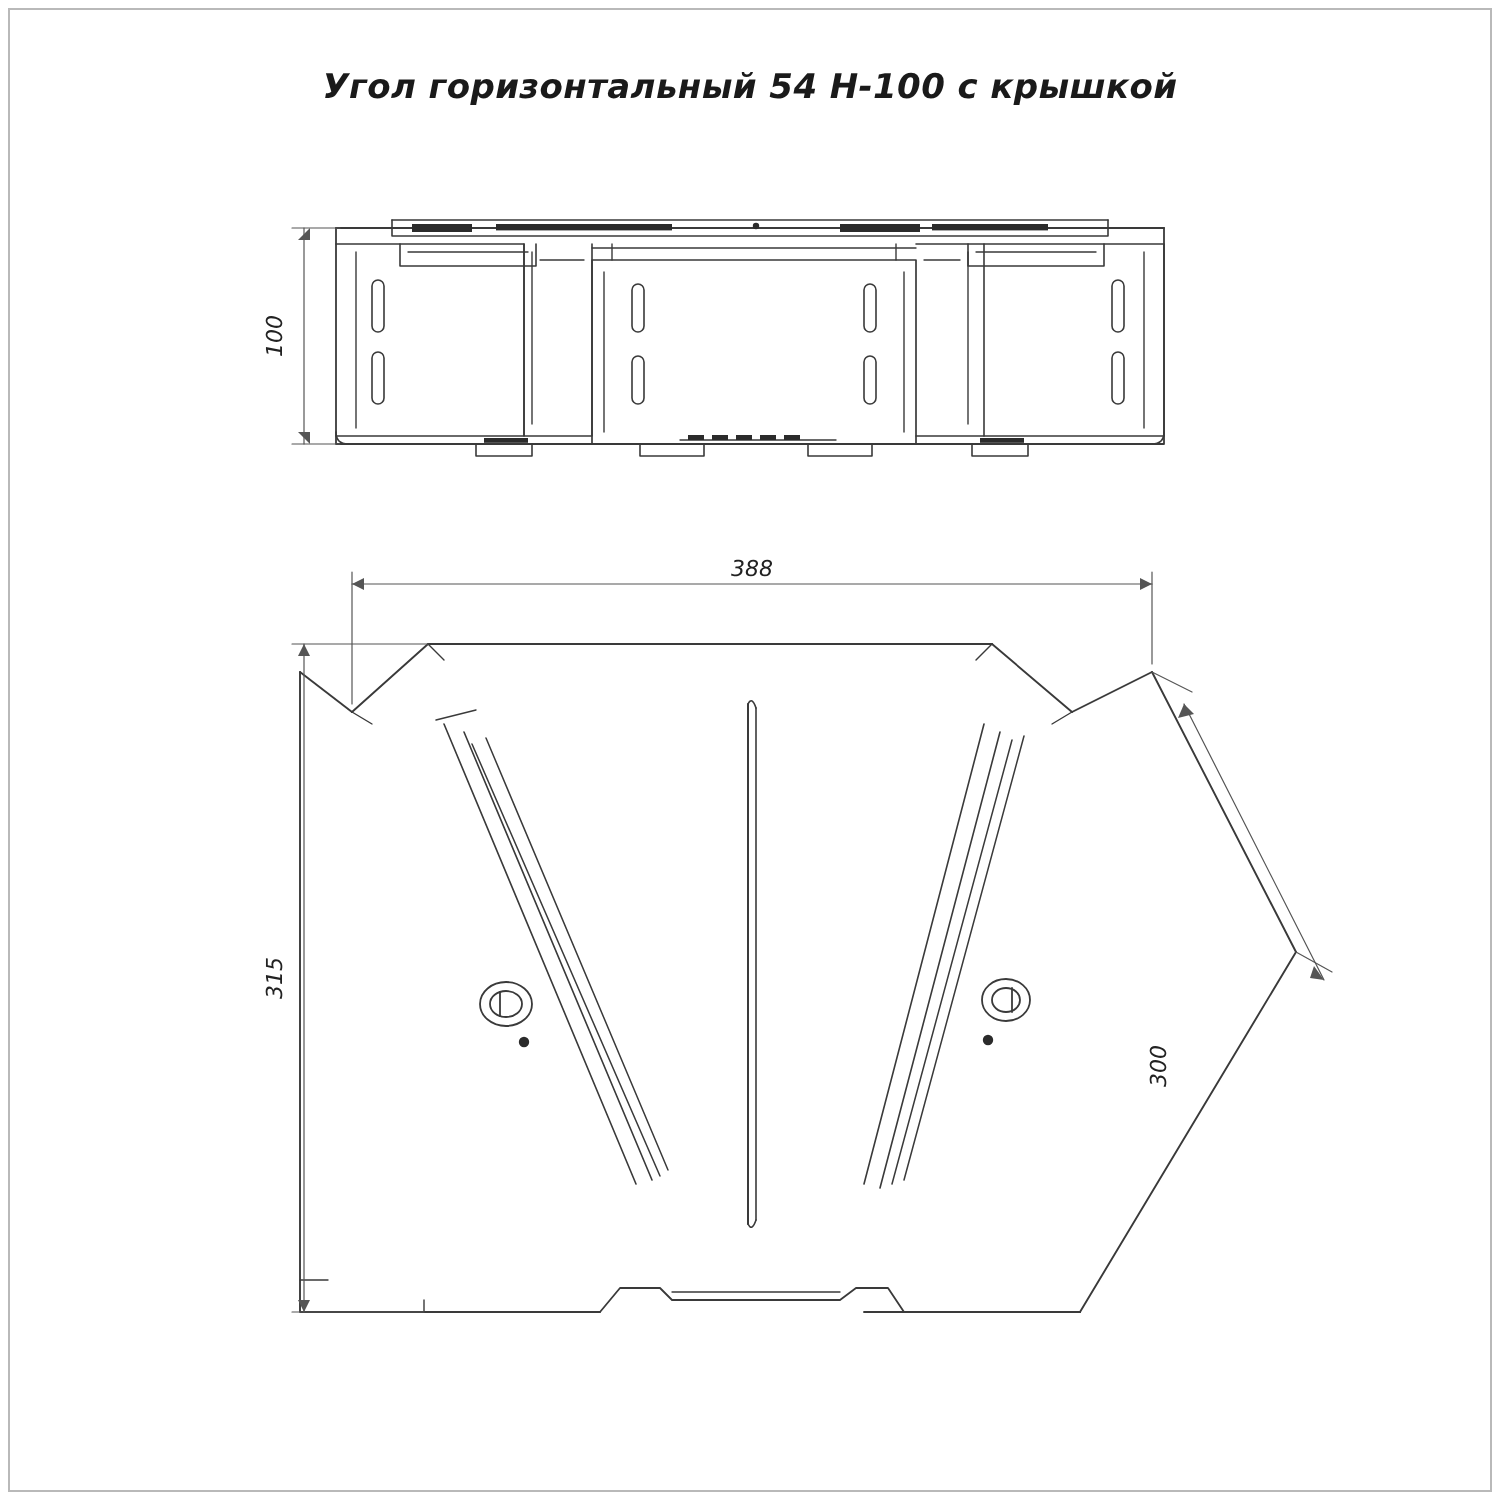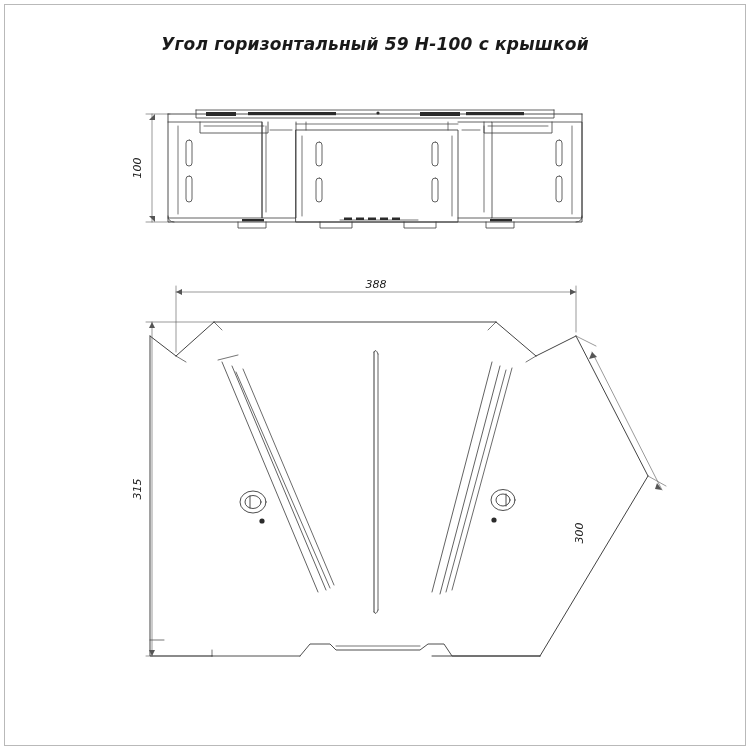--- a/index.html
+++ b/index.html
@@ -50,21 +50,21 @@
     fill: #222222;
   }
 </style>
 </head>
 <body>
 
 <div id="page">
 
   <div id="frame"></div>
 
-  <div id="title">Угол горизонтальный 59 Н-100 с крышкой</div>
+  <div id="title">Угол горизонтальный 54 Н-100 с крышкой</div>
 
   <svg class="drawing" width="750" height="750" viewBox="0 0 750 750">
 
     <g fill="none" stroke="#3a3a3a" stroke-width="0.9" stroke-linejoin="round" stroke-linecap="round">
 
       <g>
 
         <path d="M168,114 L168,222 L582,222 L582,114"></path>
 
         <path d="M168,114 L582,114"></path>

